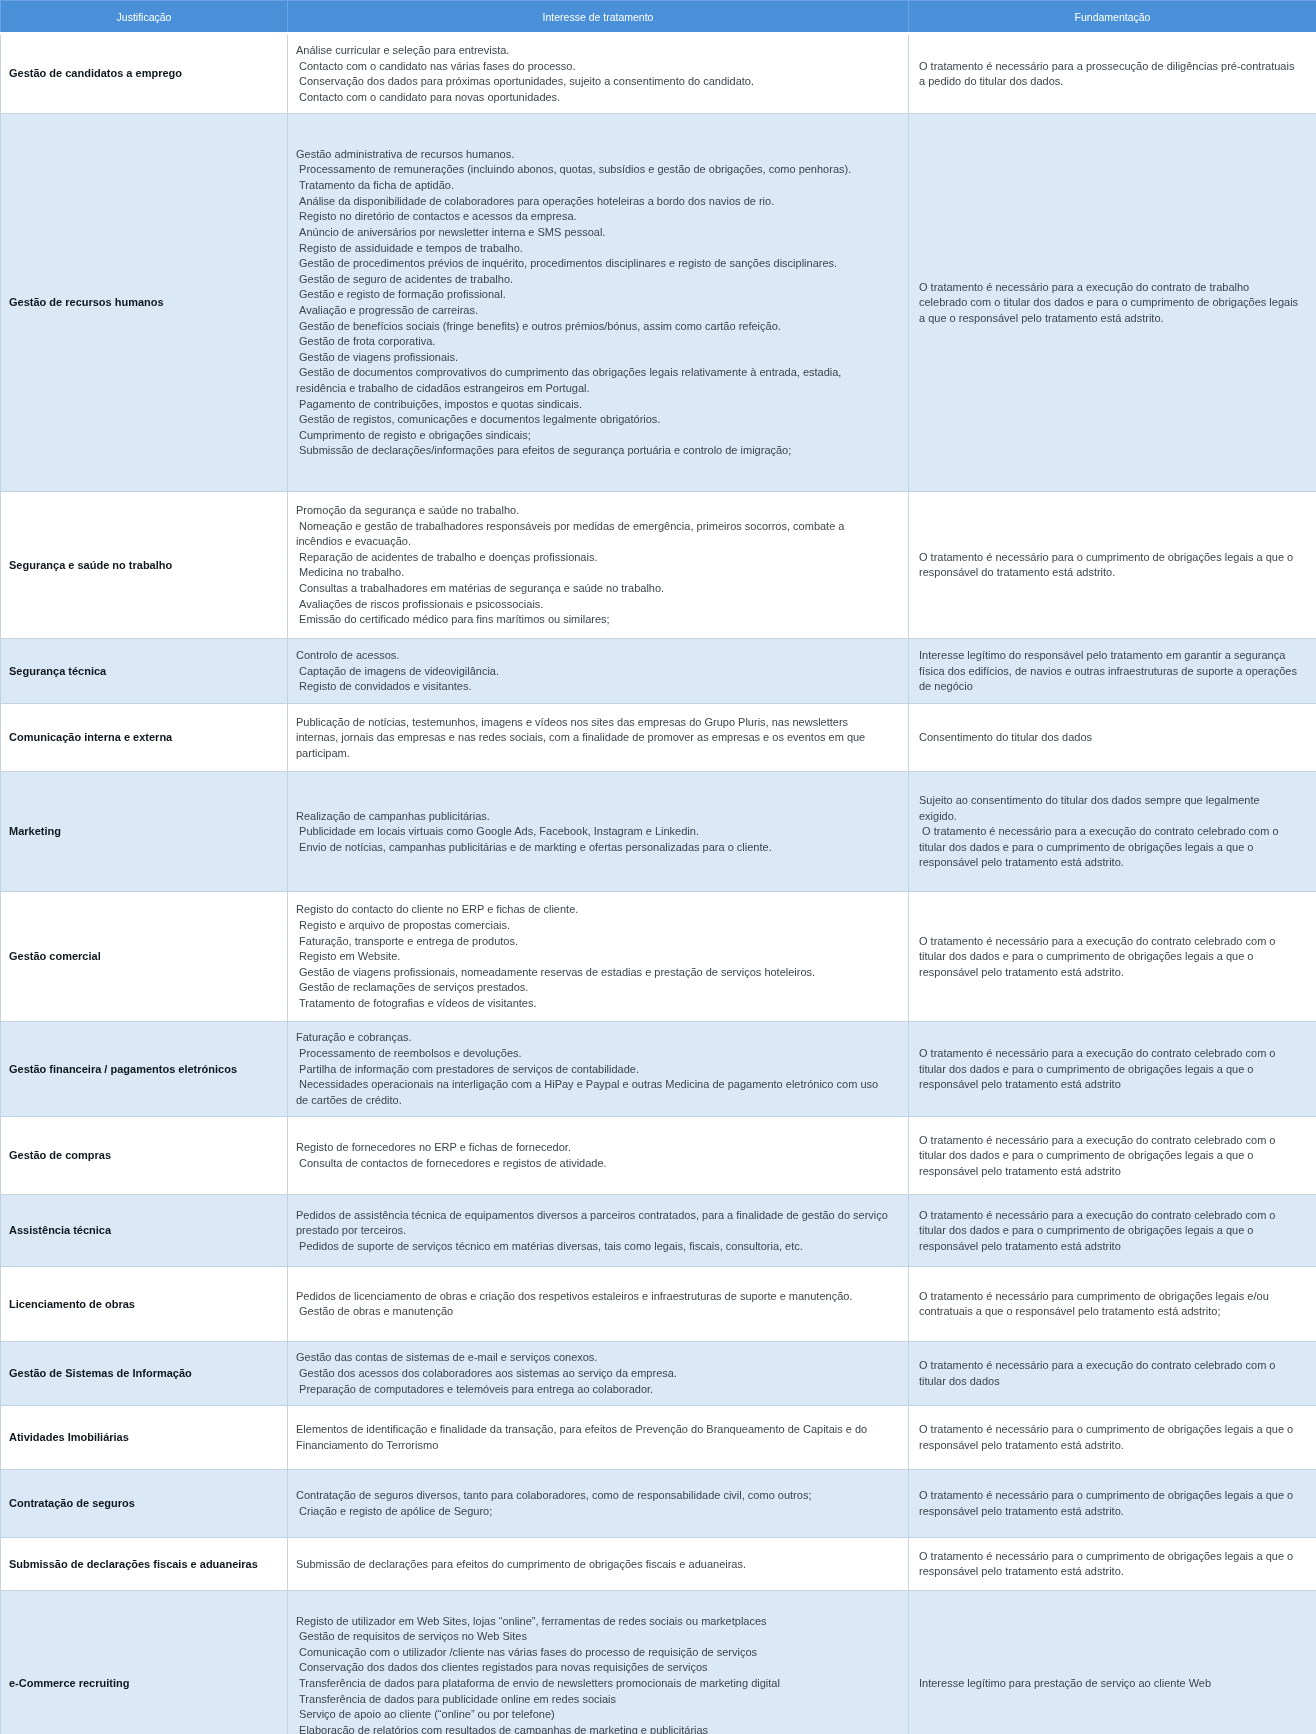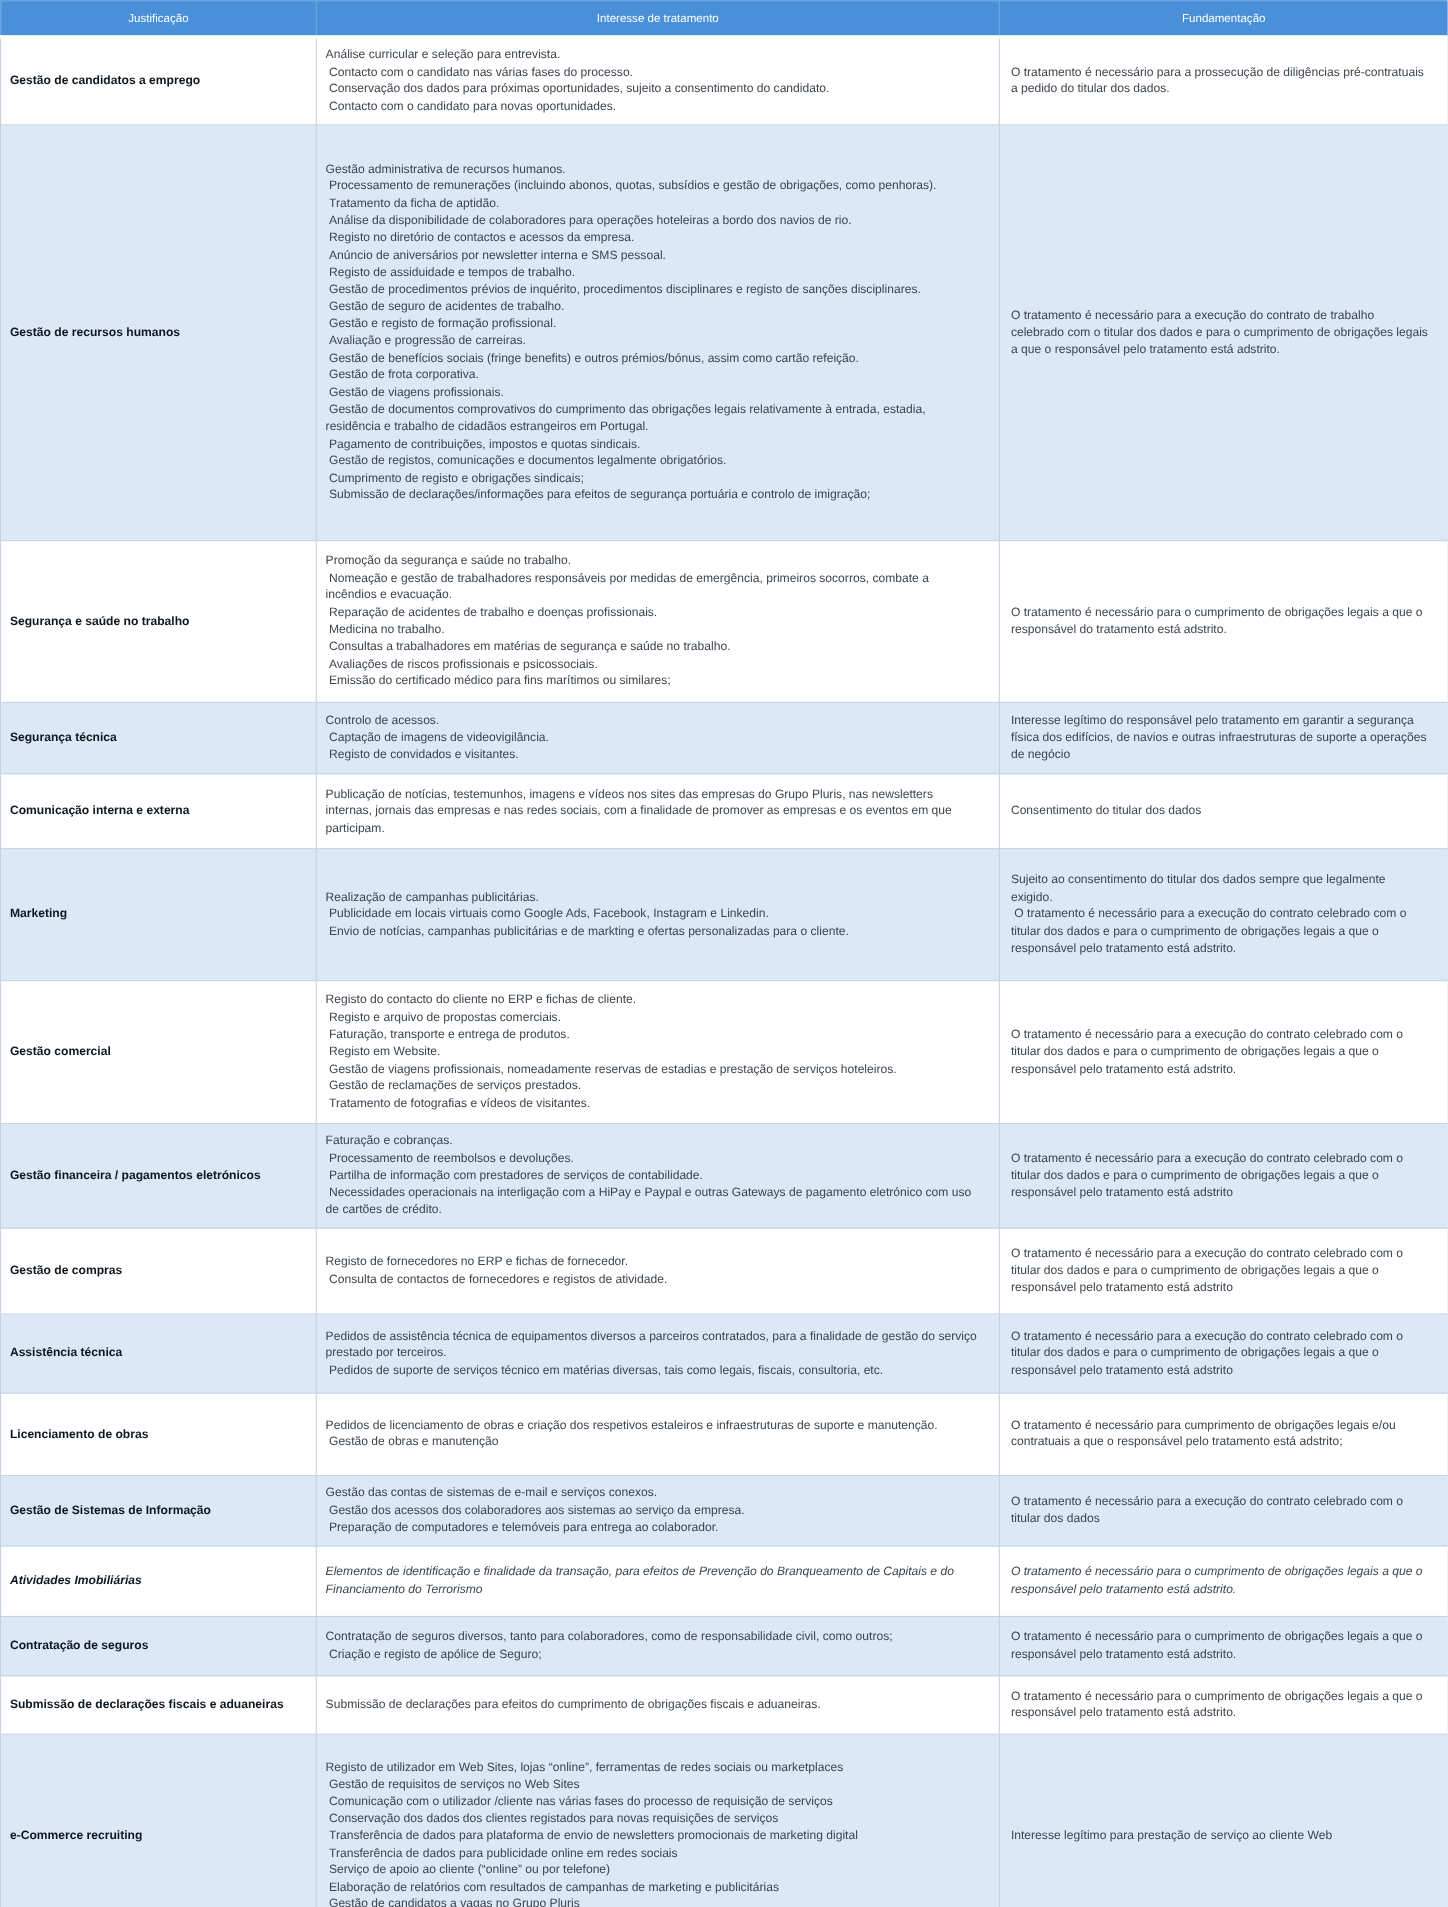--- a/index.html
+++ b/index.html
@@ -155,21 +155,21 @@
  Gestão de reclamações de serviços prestados.
  Tratamento de fotografias e vídeos de visitantes.</td>
     <td class="c-fund">O tratamento é necessário para a execução do contrato celebrado com o titular dos dados e para o cumprimento de obrigações legais a que o responsável pelo tratamento está adstrito.</td>
   </tr>
 
   <tr class="shade" style="height: 87px;">
     <td class="c-just">Gestão financeira / pagamentos eletrónicos</td>
     <td class="c-fin">Faturação e cobranças.
  Processamento de reembolsos e devoluções.
  Partilha de informação com prestadores de serviços de contabilidade.
- Necessidades operacionais na interligação com a HiPay e Paypal e outras Gateways de pagamento eletrónico com uso de cartões de crédito.</td>
+ Necessidades operacionais na interligação com a HiPay e Paypal e outras Medicina de pagamento eletrónico com uso de cartões de crédito.</td>
     <td class="c-fund">O tratamento é necessário para a execução do contrato celebrado com o titular dos dados e para o cumprimento de obrigações legais a que o responsável pelo tratamento está adstrito</td>
   </tr>
 
   <tr style="height: 78px;">
     <td class="c-just">Gestão de compras</td>
     <td class="c-fin">Registo de fornecedores no ERP e fichas de fornecedor.
  Consulta de contactos de fornecedores e registos de atividade.</td>
     <td class="c-fund">O tratamento é necessário para a execução do contrato celebrado com o titular dos dados e para o cumprimento de obrigações legais a que o responsável pelo tratamento está adstrito</td>
   </tr>
 
@@ -188,27 +188,27 @@
   </tr>
 
   <tr class="shade" style="height: 61px;">
     <td class="c-just">Gestão de Sistemas de Informação</td>
     <td class="c-fin">Gestão das contas de sistemas de e-mail e serviços conexos.
  Gestão dos acessos dos colaboradores aos sistemas ao serviço da empresa.
  Preparação de computadores e telemóveis para entrega ao colaborador.</td>
     <td class="c-fund">O tratamento é necessário para a execução do contrato celebrado com o titular dos dados</td>
   </tr>
 
-  <tr style="height: 64px; font-style: italic;">
+  <tr style="height: 64px;">
     <td class="c-just">Atividades Imobiliárias</td>
     <td class="c-fin">Elementos de identificação e finalidade da transação, para efeitos de Prevenção do Branqueamento de Capitais e do Financiamento do Terrorismo</td>
     <td class="c-fund">O tratamento é necessário para o cumprimento de obrigações legais a que o responsável pelo tratamento está adstrito.</td>
   </tr>
 
-  <tr class="shade" style="height: 54px;">
+  <tr class="shade" style="height: 68px;">
     <td class="c-just">Contratação de seguros</td>
     <td class="c-fin">Contratação de seguros diversos, tanto para colaboradores, como de responsabilidade civil, como outros;
  Criação e registo de apólice de Seguro;</td>
     <td class="c-fund">O tratamento é necessário para o cumprimento de obrigações legais a que o responsável pelo tratamento está adstrito.</td>
   </tr>
 
   <tr style="height: 53px;">
     <td class="c-just">Submissão de declarações fiscais e aduaneiras</td>
     <td class="c-fin">Submissão de declarações para efeitos do cumprimento de obrigações fiscais e aduaneiras.</td>
     <td class="c-fund">O tratamento é necessário para o cumprimento de obrigações legais a que o responsável pelo tratamento está adstrito.</td>

